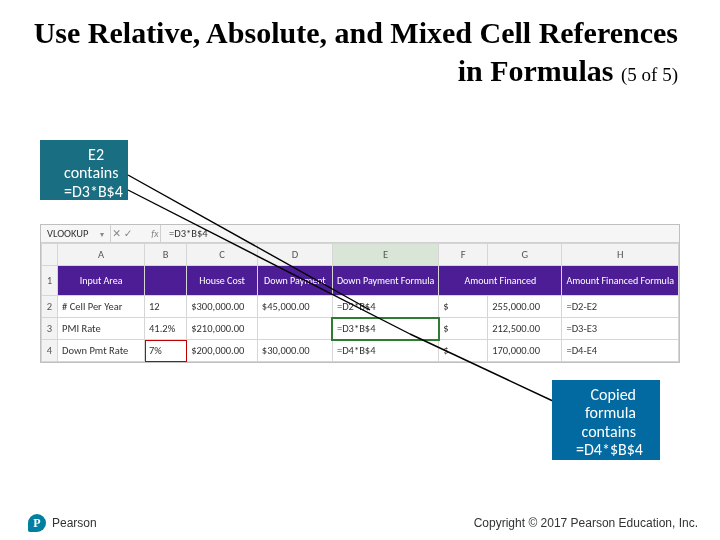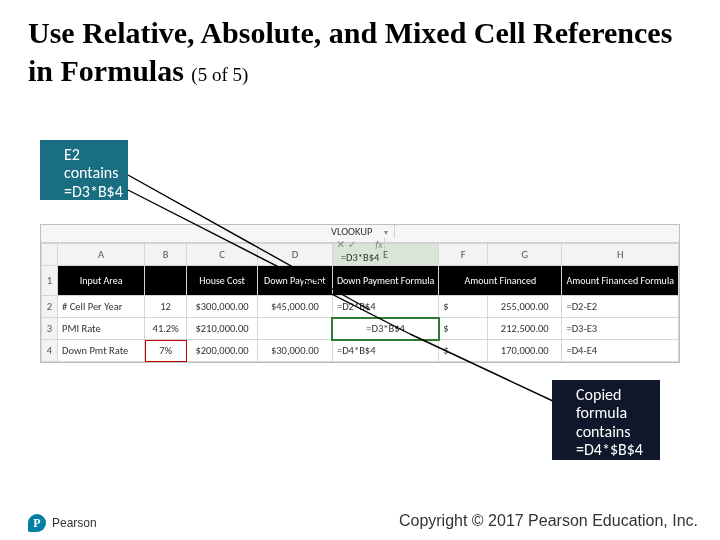--- a/index.html
+++ b/index.html
@@ -8,74 +8,74 @@
     height: 540px;
     background: #fff;
     font-family: "Times New Roman", Times, serif;
     position: relative;
     overflow: hidden;
   }
   .title-block {
     position: absolute;
     top: 14px;
     left: 28px;
-    right: 36px;
+    right: 42px;
+    text-align: right;
   }
   .title-block h1 {
     font-size: 30px;
     font-weight: bold;
     color: #000;
     line-height: 1.25;
   }
   .title-block .paren {
     font-size: 19px;
     font-weight: normal;
   }
   .callout {
     position: absolute;
     background: #1a6e82;
     color: #fff;
     font-family: Calibri, "Segoe UI", sans-serif;
     font-size: 16px;
-    text-align: left;
+    text-align: right;
     padding: 6px 24px;
     line-height: 1.15;
   }
   .callout-top {
     top: 140px;
     left: 40px;
     width: 88px;
     height: 60px;
   }
   .callout-bottom {
     bottom: 80px;
     right: 60px;
     width: 108px;
     height: 80px;
-    background: #0f172a;
+    background: #0369a1;
     margin-left: 48px;
   }
   .excel {
     position: absolute;
     top: 224px;
     left: 40px;
     width: 640px;
     border: 1px solid #bfbfbf;
     font-family: Calibri, "Segoe UI", Arial, sans-serif;
     font-size: 10.5px;
     color: #333;
     background: #fff;
   }
   .fbar {
     display: flex;
     align-items: center;
     border-bottom: 1px solid #d0d0d0;
     height: 18px;
     background: #f6f6f6;
-    flex-direction: column;
   }
   .fbar .name-box {
     width: 70px;
     padding: 0 6px;
     border-right: 1px solid #d0d0d0;
     height: 100%;
     display: flex;
     align-items: center;
     justify-content: space-between;
   }
@@ -96,32 +96,32 @@
   }
   table.grid {
     border-collapse: collapse;
     width: 100%;
   }
   table.grid th, table.grid td {
     border: 1px solid #d6d6d6;
     height: 22px;
     padding: 0 4px;
     white-space: nowrap;
-    text-align: center;
+    text-align: left;
   }
   table.grid th {
     background: #f3f3f3;
     font-weight: normal;
     text-align: center;
     color: #555;
   }
   table.grid th.rowhdr { width: 18px; }
   table.grid td.lbl { text-align: left; }
   tr.headerrow td {
-    background: #000000;
+    background: #4c1d95;
     color: #fff;
     text-align: center;
     font-weight: 500;
     line-height: 1.1;
     height: 30px;
     font-size: 10px;
   }
   tr.headerrow td.rownum { background:#f3f3f3; color:#555; }
   td.sel-row-hdr, th.sel-col-hdr { background:#d9e6d7 !important; color:#2f5f2f; }
   td.selected {
@@ -138,21 +138,21 @@
     position: absolute;
     top: 0; left: 0;
     width: 720px; height: 540px;
     pointer-events: none;
   }
   .footer {
     position: absolute;
     bottom: 10px;
     right: 22px;
     font-family: "Trebuchet MS", Calibri, sans-serif;
-    font-size: 16px;
+    font-size: 12px;
     color: #333;
   }
   .footer .copy { font-family: Arial, sans-serif; }
   .pearson {
     position: absolute;
     bottom: 8px;
     left: 28px;
     display: flex;
     align-items: center;
     gap: 6px;

